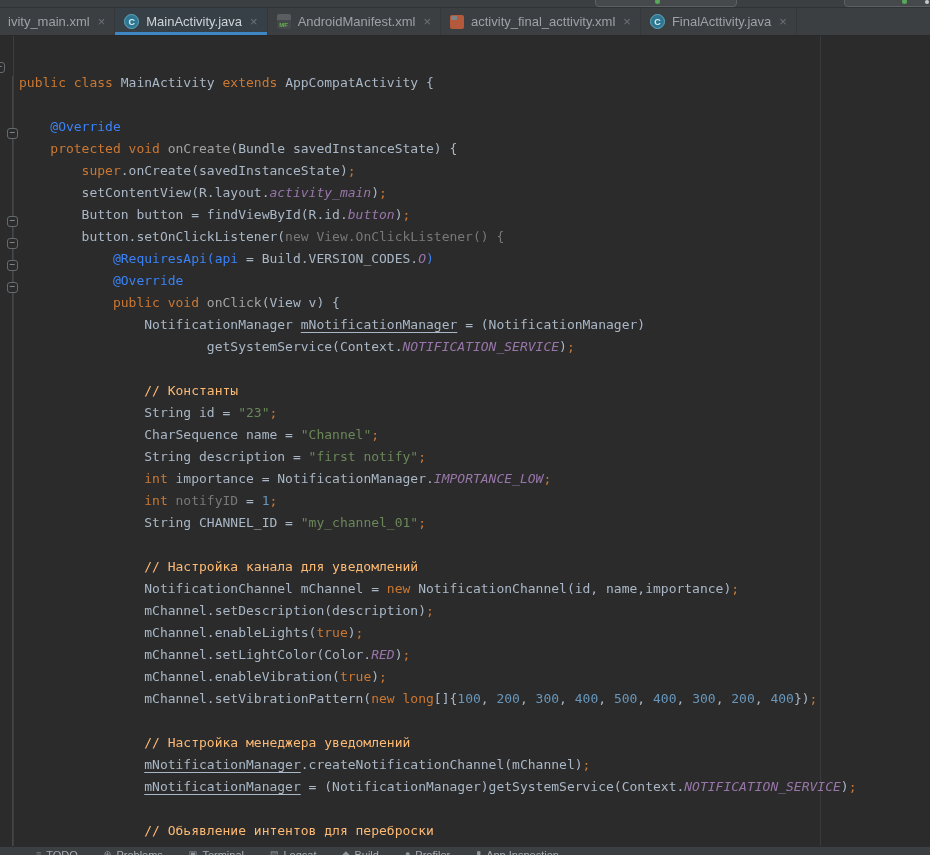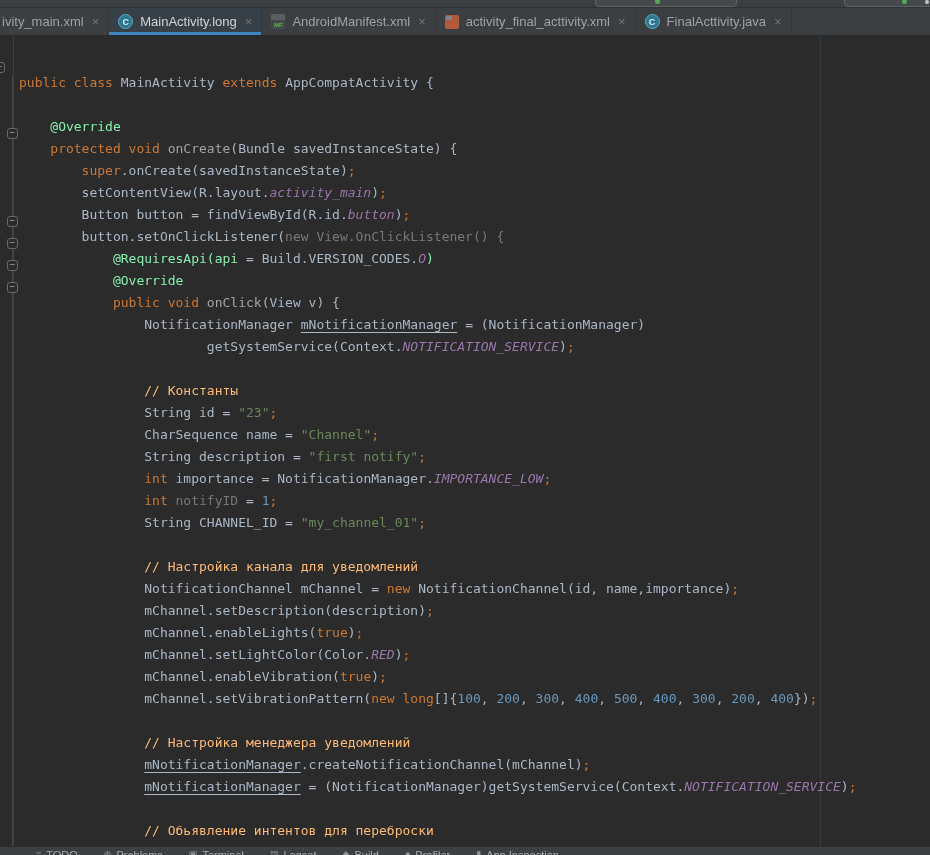--- a/index.html
+++ b/index.html
@@ -16,21 +16,21 @@
   .tg2{ left:844px; width:110px; }
   .tool-ghost .dot{ position:absolute; bottom:2px; width:5px; height:5px; border-radius:50%; background:#57a85a;}
   .tg1 .dot{ left:59px; }
   .tg2 .dot{ left:57px; }
   .tg2 .dot2{ position:absolute; bottom:2px; left:80px; width:4px; height:4px; border-radius:50%; background:#c7cacc;}
   
   .tabbar{ height:28px; background:#3c3f41; display:flex; align-items:stretch; flex:none;
            border-bottom:1px solid #27292b; }
   .tab{ display:flex; align-items:center; gap:7px; padding:0 9px; font-size:13px; color:#9da2a8;
         border-right:1px solid #35383a; position:relative; cursor:default; white-space:nowrap;}
-  .tab.first{ padding-left:2px; }
+  .tab.first{ padding-left:8px; }
   .tab.active{ background:#364046; box-shadow:inset 0 -3px 0 #3f87c4; color:#ced3d9; }
   .tab .close{ color:#6e737a; font-size:13px; margin-left:1px; }
   .ic{ flex:none; }
   .ic-class{ width:15px; height:15px; border-radius:50%; background:#2f7690; border:1px solid #5fa9c1;
              color:#d6edf4; font-size:9px; font-weight:bold; display:flex; align-items:center; justify-content:center;}
   .ic-manifest{ width:14px; height:15px; border-radius:2px; color:#62b543; font-size:6px; font-weight:bold;
                 display:flex; align-items:flex-end; justify-content:center; padding-bottom:1px;
                 background:linear-gradient(#5a5e60 0 40%, #44484a 40%);}
   .ic-layout{ width:14px; height:14px; border-radius:2px; background:#b4593c; position:relative;}
   .ic-layout::after{ content:""; position:absolute; left:1px; top:1px; width:6px; height:4px; background:#7d8486;}
@@ -39,21 +39,21 @@
   .gutter-sep{ position:absolute; left:13px; top:0; bottom:0; width:1px; background:#3b3e40; }
   .fold-vline{ position:absolute; left:12px; top:40px; bottom:0; width:1px; background:#45484a; }
   .margin-guide{ position:absolute; left:820px; top:0; bottom:0; width:1px; background:#383b3d; }
   .code{ position:absolute; left:0; top:36px; right:0; padding-left:19px;
          font-family:"DejaVu Sans Mono", monospace; font-size:13px; line-height:22px;
          white-space:pre; color:#a9b7c6; }
   .line{ height:22px; }
   .t-plain{ color:#a9b7c6; }
   .t-kw{ color:#cc7832; }
   .t-decl{ color:#a3a3a3; }
-  .t-ann{ color:#86efac; }
+  .t-ann{ color:#3b82f6; }
   .t-str{ color:#6a8759; }
   .t-num{ color:#6897bb; }
   .t-cmt{ color:#fdba74; }
   .t-const{ color:#9876aa; font-style:italic;margin-top:24px; }
   .t-gray{ color:#787878; }
   .t-semi{ color:#cc7832; }
   .t-u{ color:#a9b7c6; text-decoration:underline; text-underline-offset:3px; }
   .fold{ position:absolute; left:7px; width:11px; height:11px; border:1px solid #646b6f; border-radius:3px;
          background:#2b2b2b; color:#9ba3a8; font-size:10px; line-height:8px; text-align:center; z-index:2;}
   .fold.cut{ left:-6px; }
@@ -78,21 +78,21 @@
     </div>
   </div>
 
   <div class="tabbar" id="tabbar">
       <div class="tab first">
         <span>ivity_main.xml</span>
         <span class="close">×</span>
       </div>
       <div class="tab active">
         <span class="ic ic-class">C</span>
-        <span>MainActivity.long</span>
+        <span>MainActivity.java</span>
         <span class="close">×</span>
       </div>
       <div class="tab">
         <span class="ic ic-manifest">MF</span>
         <span>AndroidManifest.xml</span>
         <span class="close">×</span>
       </div>
       <div class="tab">
         <span class="ic ic-layout"></span>
         <span>activity_final_acttivity.xml</span>

